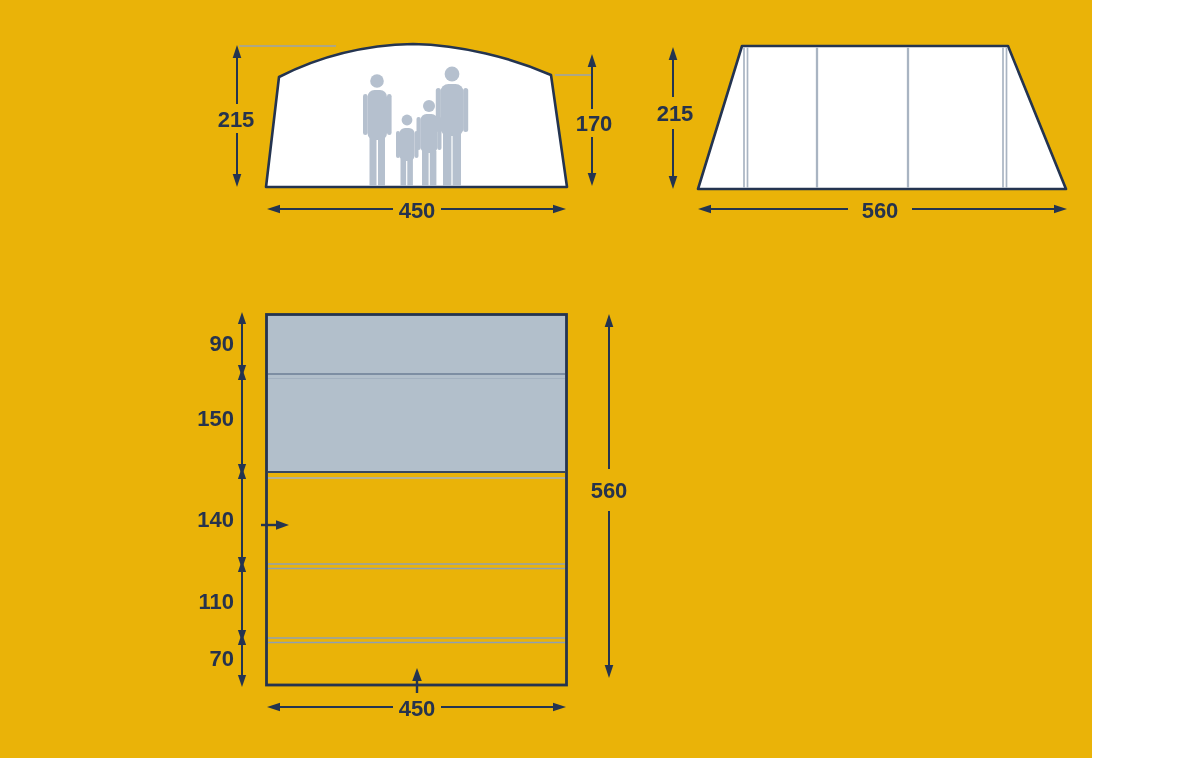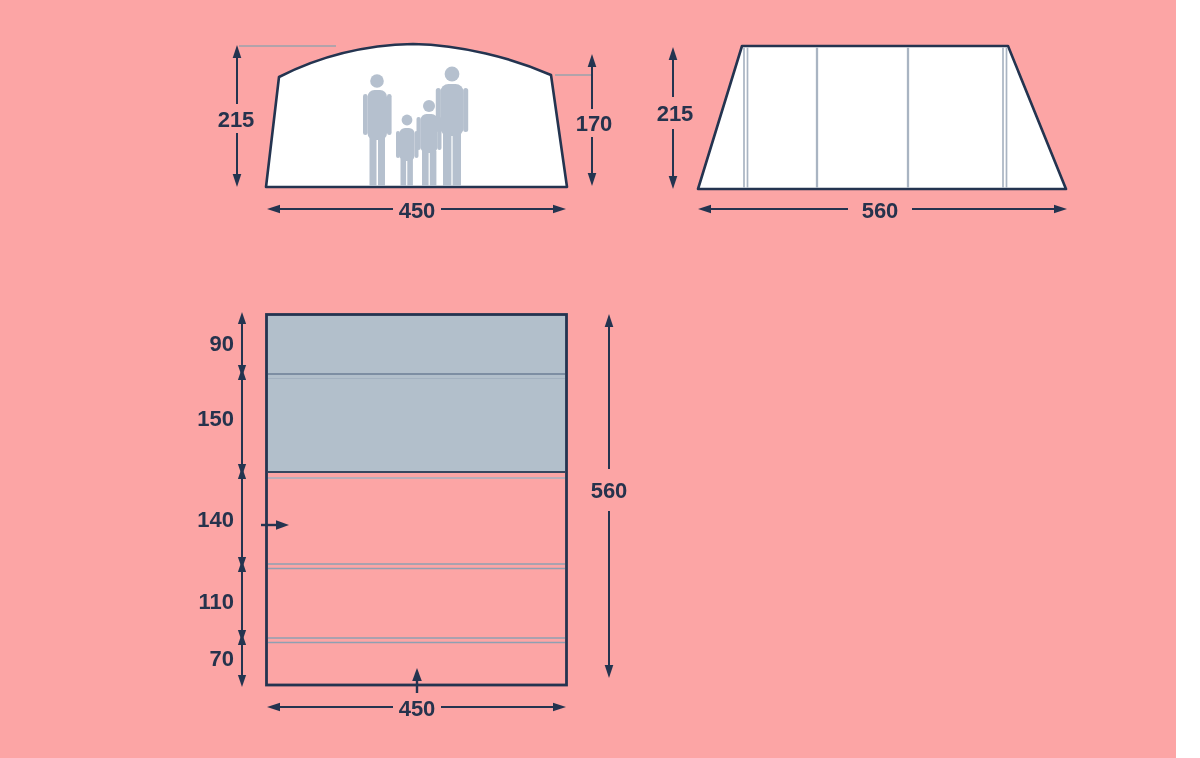--- a/index.html
+++ b/index.html
@@ -1,16 +1,16 @@
 <!DOCTYPE html>
 <html><head>
 <meta charset="utf-8">
 <style>
   html,body{margin:0;padding:0;background:#ffffff;}
-  .canvas{width:1176px;height:758px;position:relative;background:#fca5a5;overflow:hidden;}
+  .canvas{width:1092px;height:758px;position:relative;background:#eab308;overflow:hidden;}
   svg{display:block;}
   text{
     font-family:"Liberation Sans", sans-serif;
     font-size:22px;
     font-weight:600;
     fill:#26334d;
   }
 </style>
 </head>
 <body>

